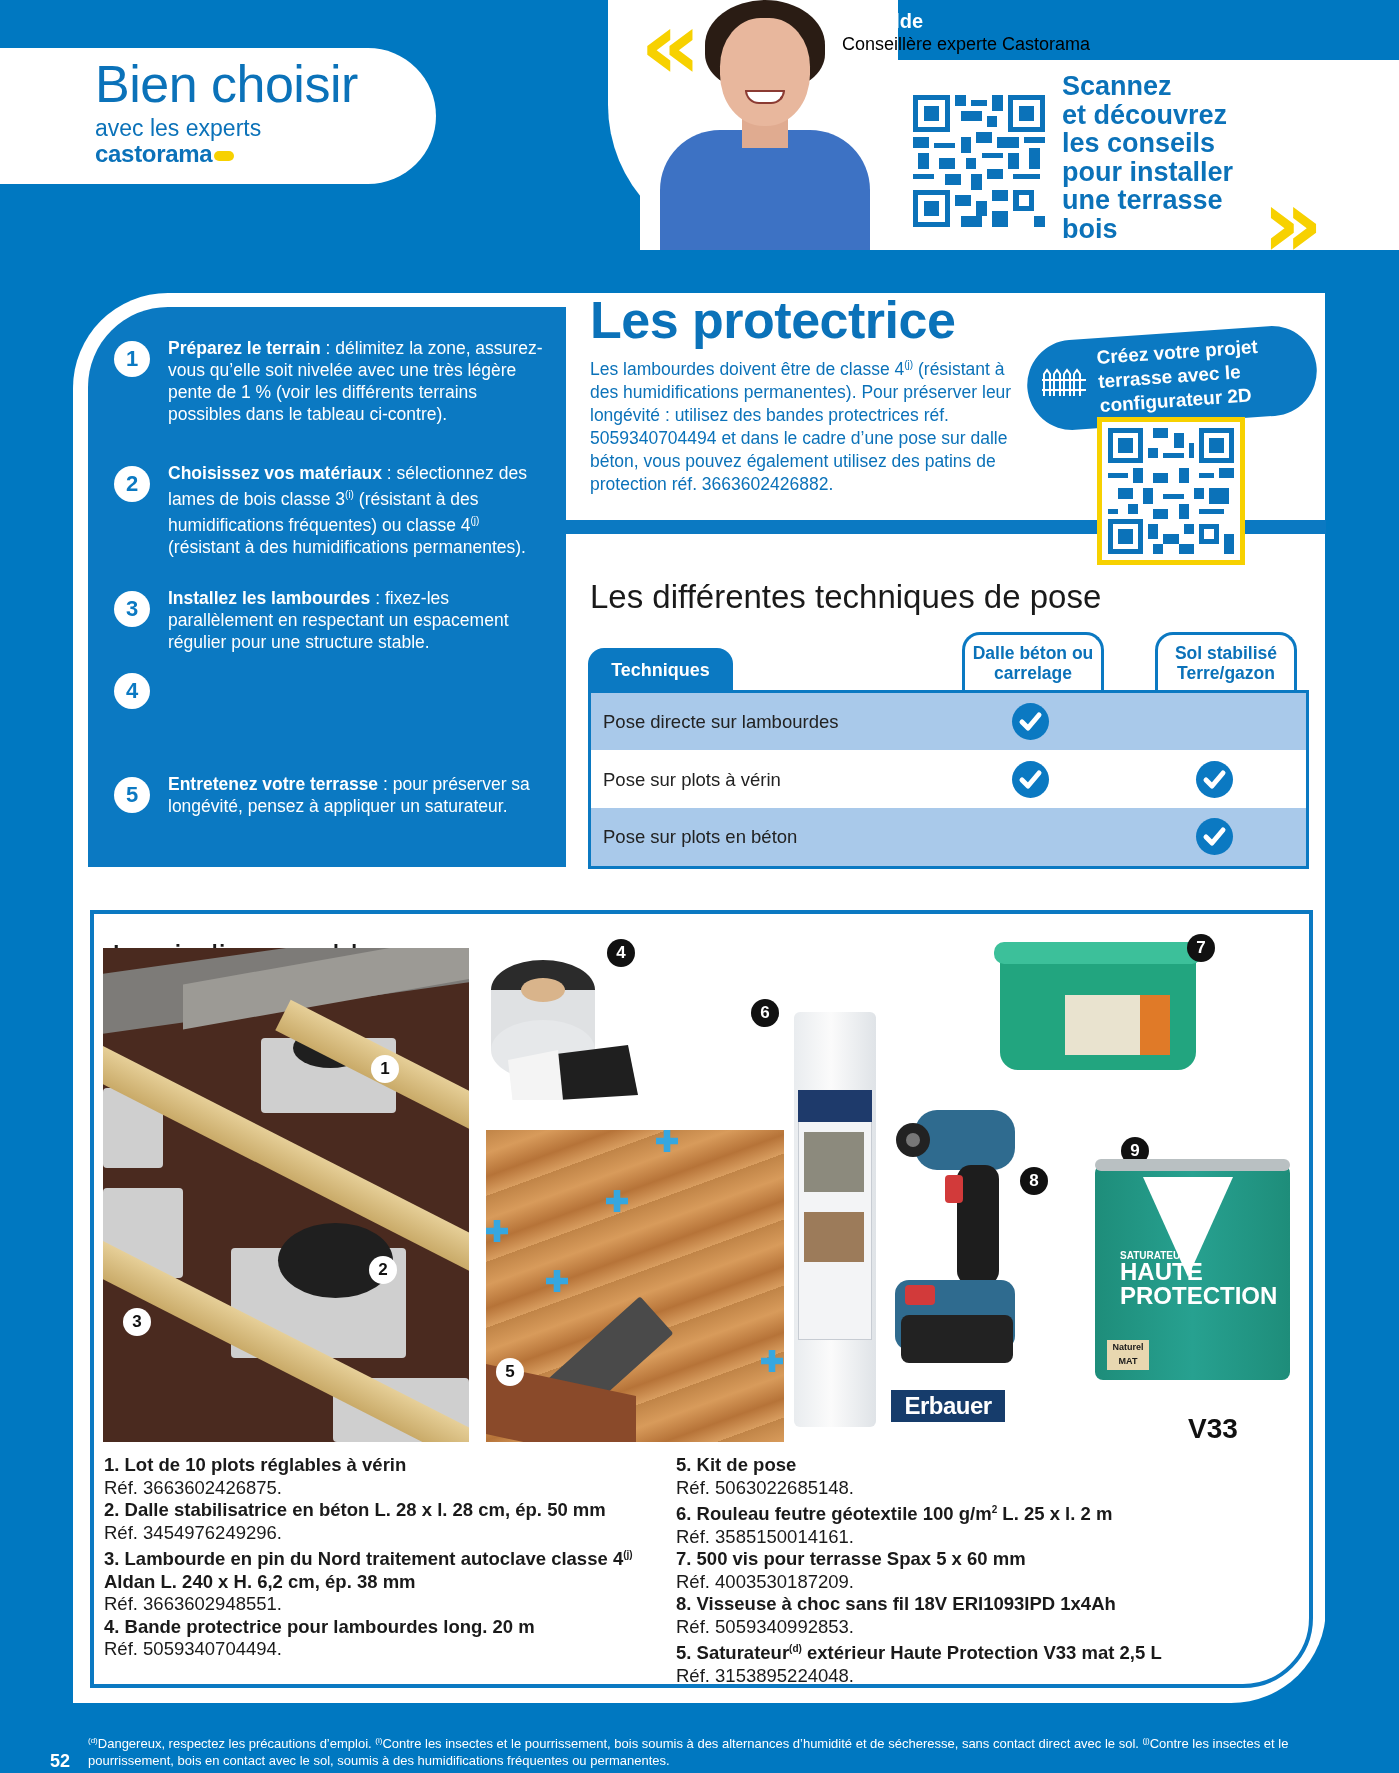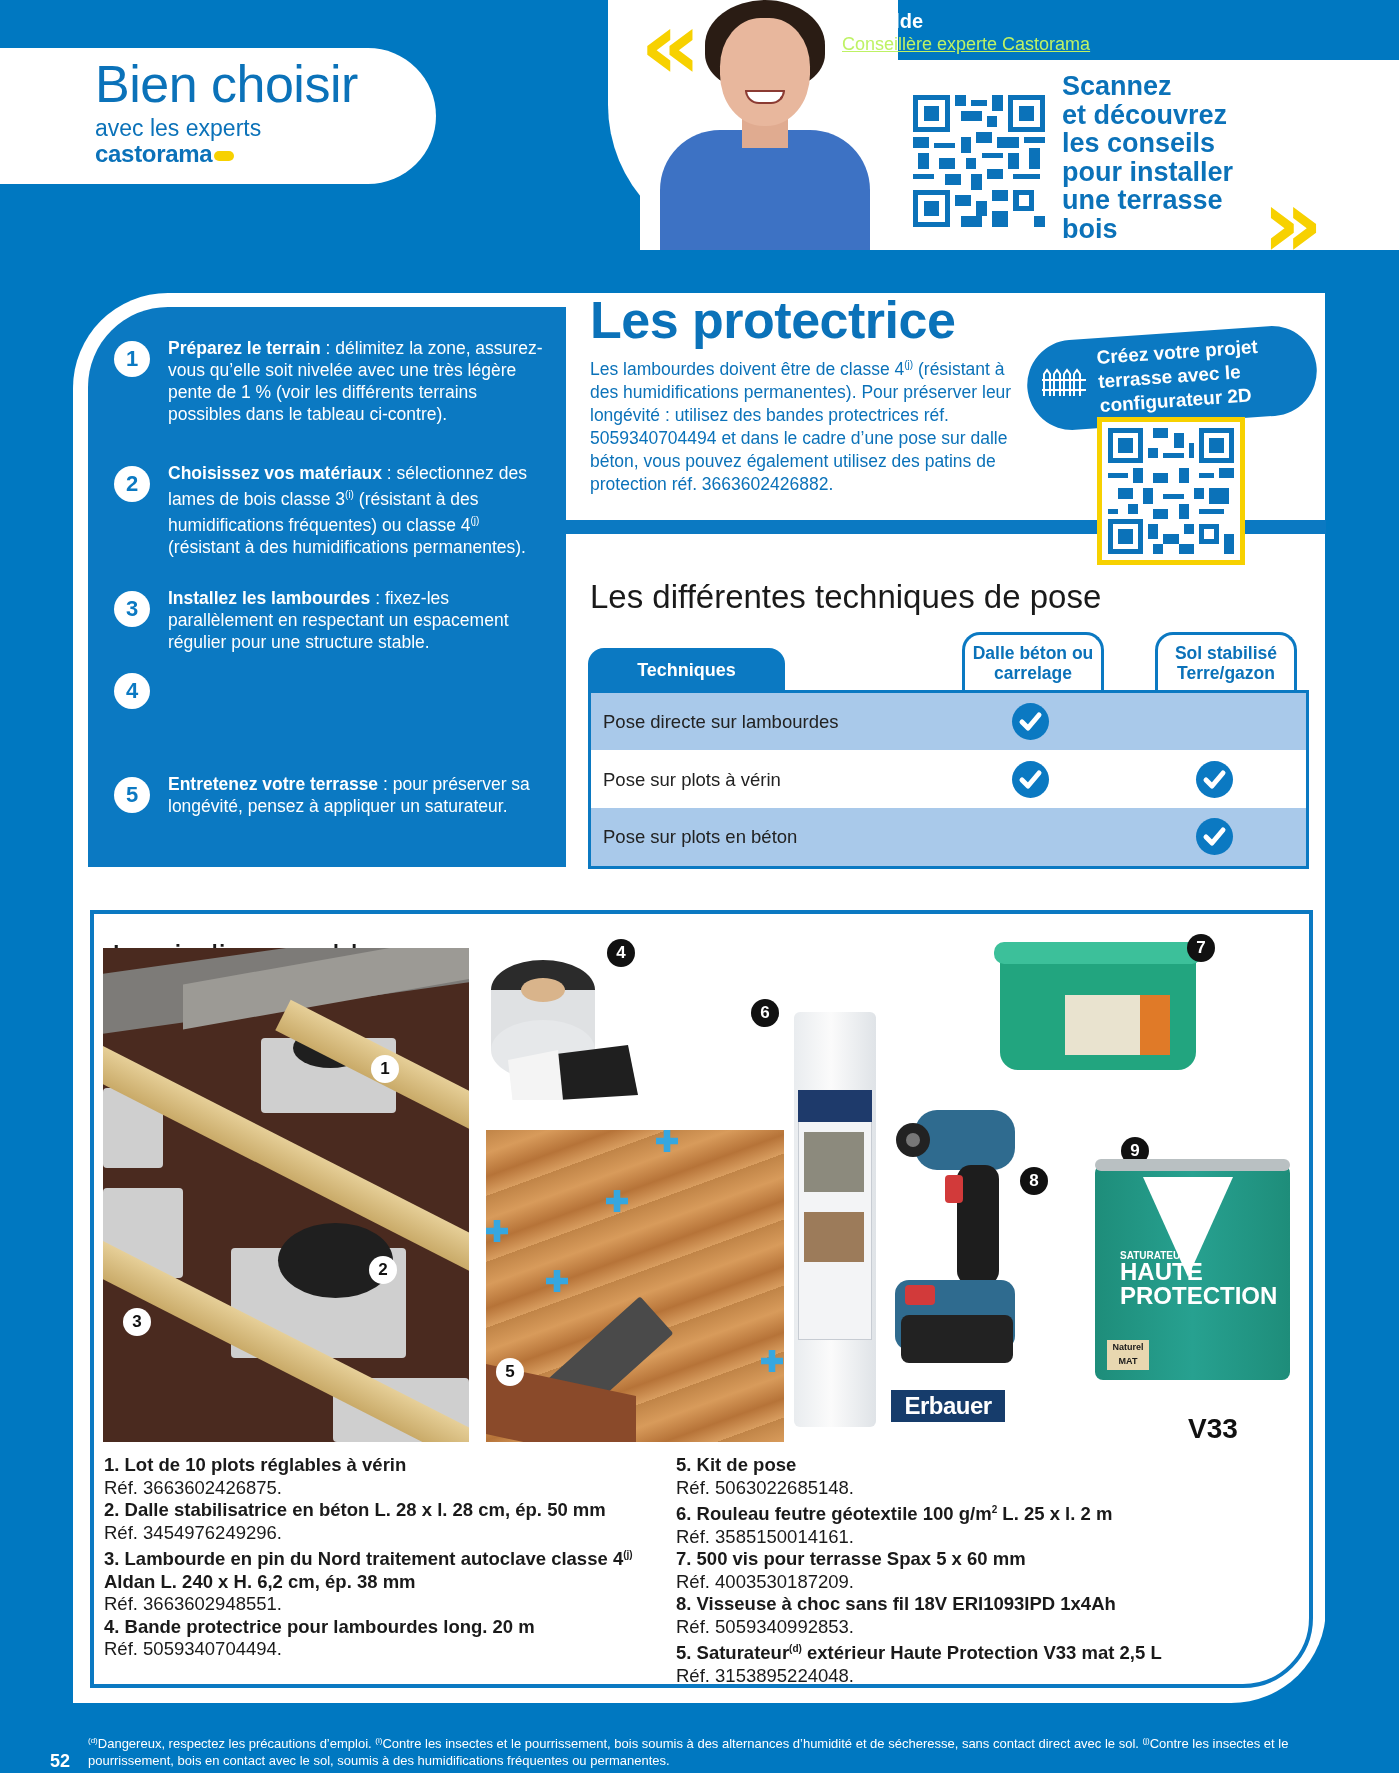--- a/index.html
+++ b/index.html
@@ -18,21 +18,21 @@
   .expert-band { left: 640px; top: 60px; width: 759px; height: 190px; background: #fff; }
   .expert-circle { left: 608px; top: 0px; width: 290px; height: 250px; background: #fff; border-radius: 0 0 145px 145px; }
   .person { left: 650px; top: 0px; width: 230px; height: 250px; overflow: hidden; }
   .person .hair { position: absolute; left: 55px; top: 0; width: 120px; height: 90px; background: #2a1c14; border-radius: 50% 50% 40% 40%; }
   .person .face { position: absolute; left: 70px; top: 18px; width: 90px; height: 108px; background: #e8b79d; border-radius: 45% 45% 48% 48%; }
   .person .smile { position: absolute; left: 95px; top: 90px; width: 40px; height: 14px; background: #fff; border-radius: 0 0 20px 20px; border: 2px solid #8b3b33; }
   .person .neck { position: absolute; left: 92px; top: 118px; width: 46px; height: 30px; background: #e0ab90; }
   .person .shirt { position: absolute; left: 10px; top: 130px; width: 210px; height: 130px; background: #3d72c4; border-radius: 60px 60px 0 0; }
 
   .expert-name { left: 842px; top: 10px; font-size: 20px; font-weight: 700; color: #fff; }
-  .expert-role { left: 842px; top: 34px; font-size: 18px; color: #bef264; text-decoration: underline; }
+  .expert-role { left: 842px; top: 34px; font-size: 18px; color: #000000; }
 
   .qr1 { left: 913px; top: 95px; width: 132px; height: 132px; }
   .scan-text { left: 1062px; top: 72px; font-size: 27px; font-weight: 700; color: #0b72b9; line-height: 28.5px; width: 260px; }
 
   .chev { color: #f7d100; font-weight: 900; font-family: "DejaVu Sans", sans-serif; }
   .chev-left { left: 640px; top: -10px; font-size: 95px; }
   .chev-right { left: 1262px; top: 168px; font-size: 95px; }
 
   
   .main-card { left: 73px; top: 293px; width: 1253px; height: 1410px; background: #fff; border-radius: 95px 0 95px 0; }
@@ -51,21 +51,21 @@
   .blue-bar-v { left: 1325px; top: 293px; width: 74px; height: 1410px; background: #0078c1; }
   .divider-h { left: 566px; top: 520px; width: 760px; height: 14px; background: #0b79c2; }
 
   .config-pill { left: 1027px; top: 333px; width: 290px; height: 90px; background: #0b79c2; border-radius: 45px; transform: rotate(-4deg); }
   .config-text { left: 1098px; top: 338px; width: 230px; font-size: 19px; font-weight: 900; color: #fff; line-height: 24px; transform: rotate(-4deg); }
   .fence-icon { left: 1040px; top: 366px; width: 48px; height: 32px; }
   .qr2-wrap { left: 1097px; top: 417px; width: 148px; height: 148px; background: #fff; border: 5px solid #f7d100; padding: 6px; }
   .qr2 { width: 126px; height: 126px; }
 
   .tech-heading { left: 590px; top: 578px; font-size: 33px; color: #1a1a1a; font-weight: 400; }
-  .tech-tab { left: 588px; top: 648px; width: 197px; height: 42px; background: #0b79c2; border-radius: 16px 16px 0 0; color: #fff; font-weight: 700; font-size: 18px; text-align: center; line-height: 44px; }
+  .tech-tab { left: 588px; top: 648px; width: 145px; height: 42px; background: #0b79c2; border-radius: 16px 16px 0 0; color: #fff; font-weight: 700; font-size: 18px; text-align: center; line-height: 44px; }
   .col-tab { top: 632px; width: 142px; height: 58px; border: 3px solid #0b79c2; border-bottom: none; border-radius: 18px 18px 0 0; background: #fff; color: #0b72b9; font-weight: 700; font-size: 17.5px; text-align: center; line-height: 20px; padding-top: 8px; }
   .col-tab-1 { left: 962px; }
   .col-tab-2 { left: 1155px; }
   .tech-table { left: 588px; top: 690px; width: 721px; border: 3px solid #0b79c2; }
   .tech-row { position: relative; height: 57.5px; border-bottom: 1px solid #fff; }
   .tech-row.shade { background: #a9c9ea; }
   .tech-row.plain { background: #fff; }
   .tech-row .label { position: absolute; left: 12px; top: 18px; font-size: 18.5px; color: #222; }
   .check { position: absolute; top: 10px; width: 37px; height: 37px; border-radius: 50%; background: #0b79c2; }
   .check svg { width: 37px; height: 37px; }

